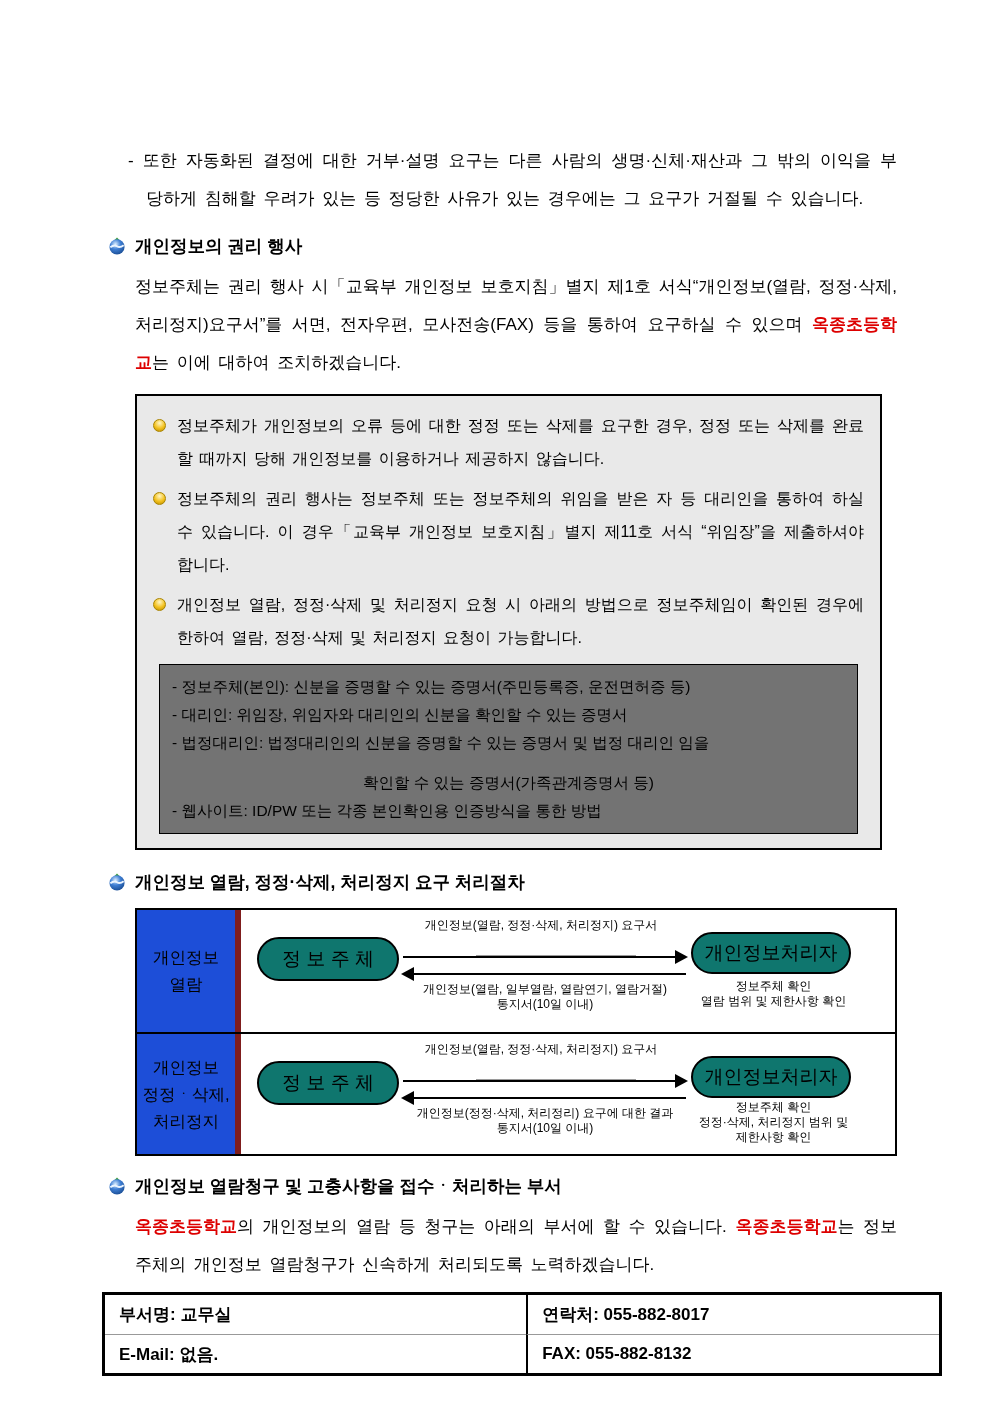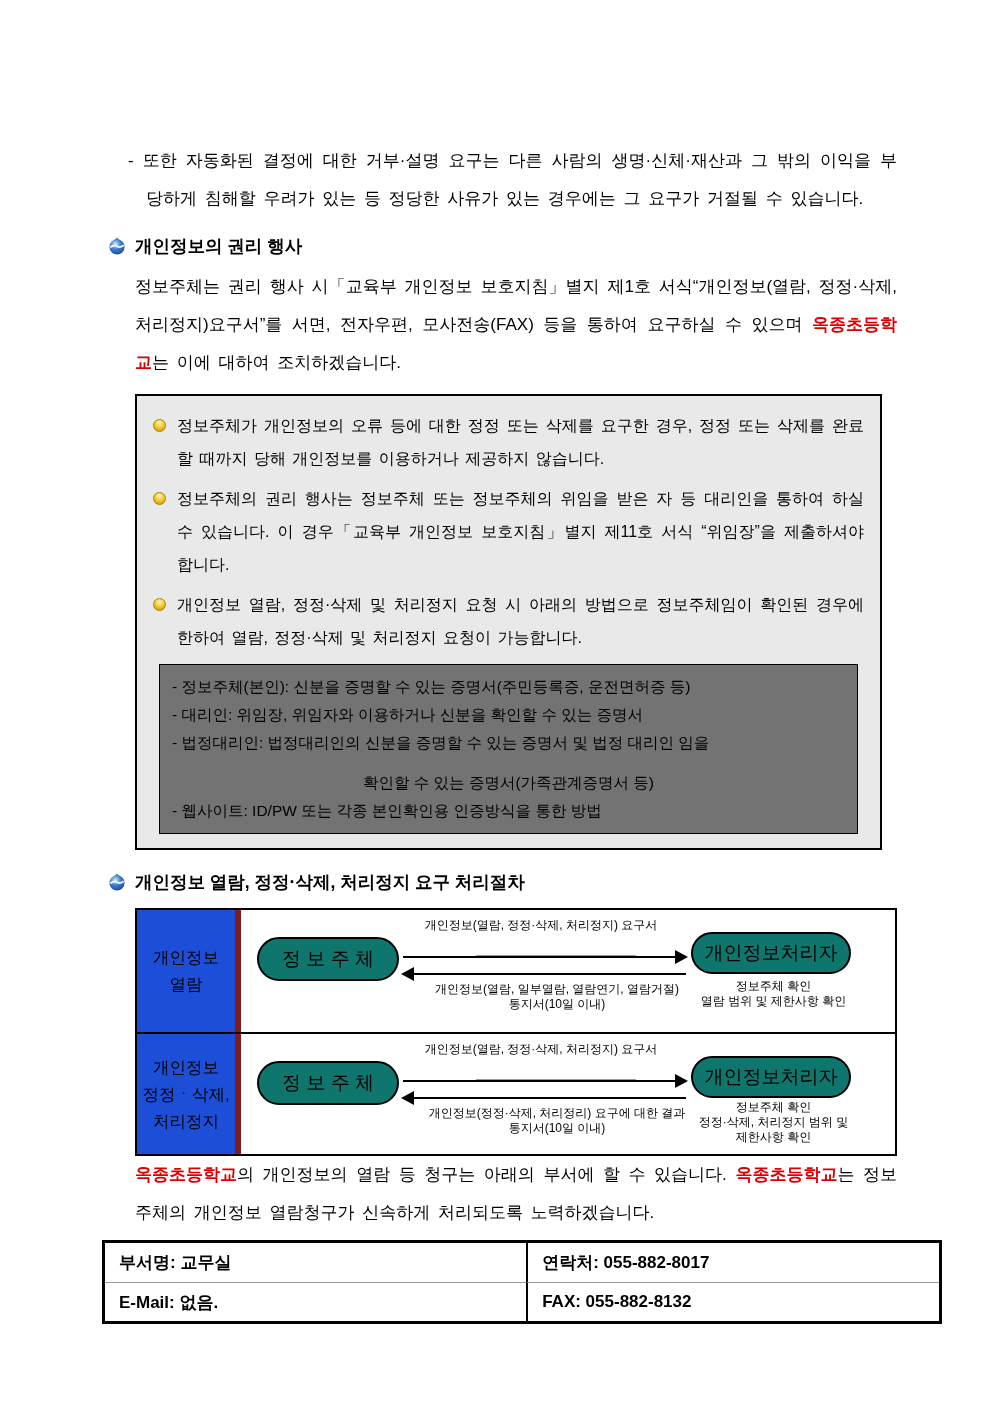--- a/index.html
+++ b/index.html
@@ -85,21 +85,21 @@
   .oval {
     position:absolute;
     border:2px solid #000; border-radius:22px;
     background:#0f766e;
     display:flex; align-items:center; justify-content:center;
   }
   .oval.subject { left:16px; top:27px; width:142px; height:44px; font-size:19px; }
   .oval.processor { left:450px; top:22px; width:160px; height:42px; font-size:19px; }
   .sm { position:absolute; font-size:12px; line-height:15px; text-align:center; }
   .req-label { left:150px; top:8px; width:300px; }
-  .resp-label { left:156px; top:72px; width:320px; }
+  .resp-label { left:144px; top:72px; width:320px; }
   .proc-note { left:425px; top:69px; width:215px; }
   .arr { position:absolute; height:0; border-top:2px solid #000; }
   .arr-gray { position:absolute; left:235px; top:45px; width:160px; height:3px; background:#9a9a9a; }
   .arr-r { left:162px; top:46px; width:283px; }
   .arr-r::after {
     content:""; position:absolute; right:-2px; top:-8px;
     border-left:13px solid #000;
     border-top:7px solid transparent; border-bottom:7px solid transparent;
   }
   .arr-l { left:162px; top:63px; width:283px; }
@@ -160,21 +160,21 @@
       <div class="bullet">
         <span class="gold-dot"></span>
         <span>정보주체의 권리 행사는 정보주체 또는 정보주체의 위임을 받은 자 등 대리인을 통하여 하실 수 있습니다. 이 경우「교육부 개인정보 보호지침」별지 제11호 서식 “위임장”을 제출하셔야 합니다.</span>
       </div>
       <div class="bullet">
         <span class="gold-dot"></span>
         <span>개인정보 열람, 정정·삭제 및 처리정지 요청 시 아래의 방법으로 정보주체임이 확인된 경우에 한하여 열람, 정정·삭제 및 처리정지 요청이 가능합니다.</span>
       </div>
       <div class="innerbox">
         <div>- 정보주체(본인): 신분을 증명할 수 있는 증명서(주민등록증, 운전면허증 등)</div>
-        <div>- 대리인: 위임장, 위임자와 이용하거나 신분을 확인할 수 있는 증명서</div>
+        <div>- 대리인: 위임장, 위임자와 대리인의 신분을 확인할 수 있는 증명서</div>
         <div>- 법정대리인: 법정대리인의 신분을 증명할 수 있는 증명서 및 법정 대리인 임을</div>
         <div class="cont">확인할 수 있는 증명서(가족관계증명서 등)</div>
         <div>- 웹사이트: ID/PW 또는 각종 본인확인용 인증방식을 통한 방법</div>
       </div>
     </div>
 
     <div class="sec-header" style="margin-top:20px;">
       <svg class="ico" viewBox="0 0 20 20">
         <defs>
           <radialGradient id="gb2" cx="40%" cy="32%" r="75%">
@@ -245,20 +245,35 @@
           <div class="sm proc-note" style="top:66px;">
             <div>정보주체 확인</div>
             <div>정정·삭제, 처리정지 범위 및</div>
             <div>제한사항 확인</div>
           </div>
         </div>
       </div>
 
     </div>
 
+    <div class="sec-header" style="margin-top:18px;">
+      <svg class="ico" viewBox="0 0 20 20">
+        <defs>
+          <radialGradient id="gb3" cx="40%" cy="32%" r="75%">
+            <stop offset="0%" stop-color="#d8ecff"></stop>
+            <stop offset="45%" stop-color="#3f7fd4"></stop>
+            <stop offset="100%" stop-color="#17498f"></stop>
+          </radialGradient>
+        </defs>
+        <path d="M10 0.5 l3.2 3.4 h-6.4 z" fill="#3f9e3f"></path>
+        <circle cx="10" cy="11" r="8.4" fill="url(#gb3)"></circle>
+        <path d="M2.6 11.5 q4.2 -3.4 7.4 -1.2 q3.2 2.2 7.4 -1.2" stroke="#eaf4ff" stroke-width="2.1" fill="none"></path>
+      </svg>
+      <span>개인정보 열람청구 및 고충사항을 접수ㆍ처리하는 부서</span>
+    </div>
 
     <p class="para body-ind"><span class="red">옥종초등학교</span><span>의 개인정보의 열람 등 청구는 아래의 부서에 할 수 있습니다. </span><span class="red">옥종초등학교</span><span>는 정보주체의 개인정보 열람청구가 신속하게 처리되도록 노력하겠습니다.</span></p>
 
     <div class="contact">
       <div class="cell c1 r1">부서명: 교무실</div>
       <div class="cell c2 r1">연락처: 055-882-8017</div>
       <div class="cell c1 r2">E-Mail: 없음.</div>
       <div class="cell c2 r2">FAX: 055-882-8132</div>
     </div>
 

